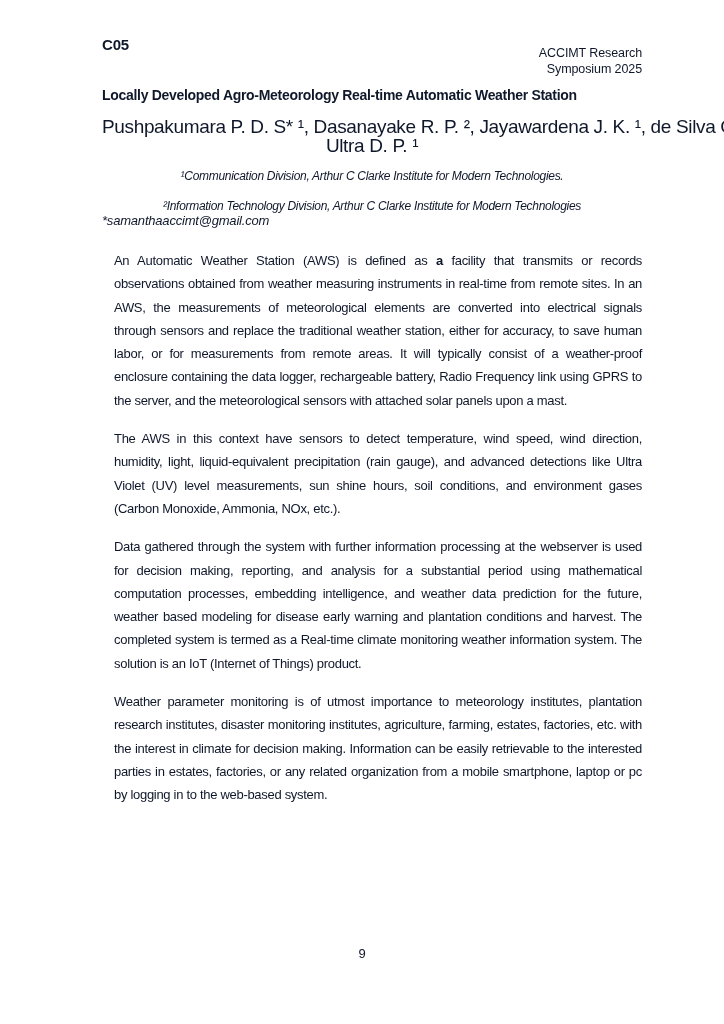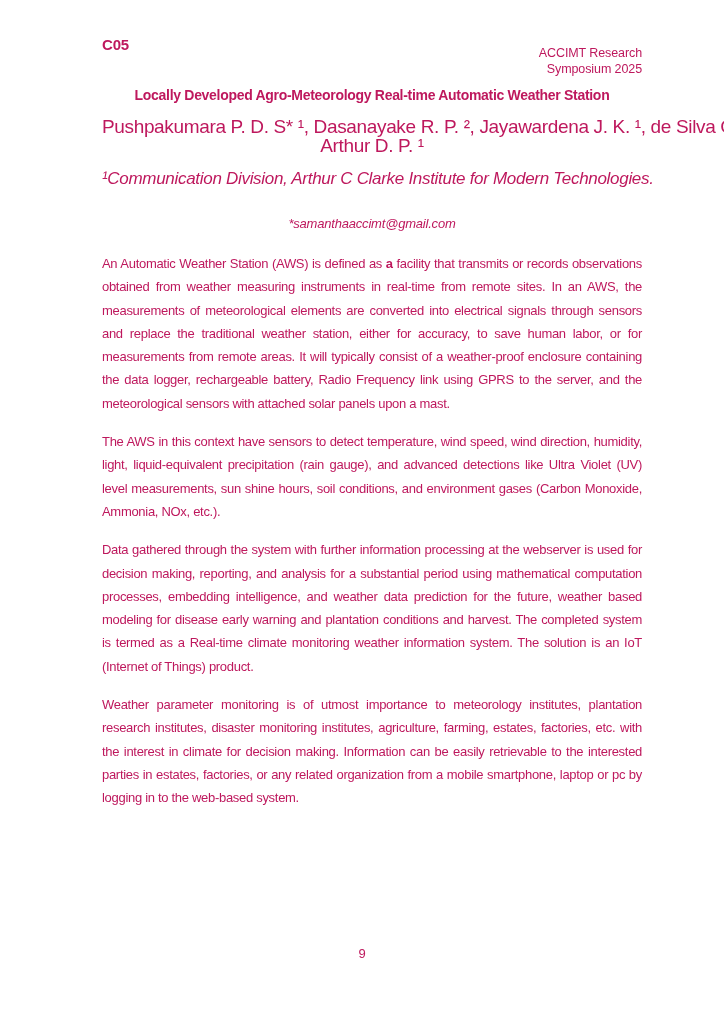--- a/index.html
+++ b/index.html
@@ -2,21 +2,21 @@
 <html><head>
 <meta charset="utf-8">
 <style>
   html, body { margin: 0; padding: 0; background: #ffffff; }
   .page {
     position: relative;
     width: 724px;
     height: 1024px;
     background: #ffffff;
     font-family: "Liberation Sans", sans-serif;
-    color: #be185d;
+    color: #0f172a;
     overflow: hidden;
     box-sizing: border-box;
   }
   .content {
     padding: 36px 82px 0 102px;
   }
   .header-row {
     display: flex;
     justify-content: space-between;
     align-items: flex-start;
@@ -29,58 +29,56 @@
   .conf-block {
     margin-top: 9px;
     text-align: right;
     font-size: 12.5px;
     line-height: 16px;
     letter-spacing: -0.1px;
   }
   .conf-block span { display: block; }
   .paper-title {
     margin-top: 10px;
-    text-align: center;
+    text-align: left;
     font-size: 14px;
     font-weight: bold;
     letter-spacing: -0.3px;
     white-space: nowrap;
   }
   .authors {
     margin-top: 14px;
     text-align: center;
     font-size: 19px;
     letter-spacing: -0.35px;
     line-height: 19px;
   }
   .authors span { display: block; white-space: nowrap; }
   .affiliation {
     text-align: center;
     font-style: italic;
-    font-size: 17px;
+    font-size: 12px;
     letter-spacing: -0.3px;
     white-space: nowrap;
   }
   .affiliation-1 { margin-top: 14px; }
   .affiliation-2 { margin-top: 16px; }
   .contact-email {
-    margin-top: 27px;
-    text-align: center;
     font-style: italic;
     font-size: 13px;
     letter-spacing: -0.2px;
   }
   .body-text {
     margin-top: 21px;
     font-size: 13px;
     letter-spacing: -0.3px;
     line-height: 23.3px;
     text-align: justify;
   }
-  .body-text p { margin: 0 0 15px 0; }
+  .body-text p { margin: 0 0 15px 12px; }
   .bold-word { font-weight: bold; }
   .page-number {
     position: absolute;
     top: 946px;
     left: 0;
     right: 0;
     text-align: center;
     font-size: 13px;
     letter-spacing: -0.2px;
   }
@@ -96,25 +94,26 @@
       <div class="conf-block">
         <span>ACCIMT Research</span>
         <span>Symposium 2025</span>
       </div>
     </div>
 
     <div class="paper-title">Locally Developed Agro-Meteorology Real-time Automatic Weather Station</div>
 
     <div class="authors">
       <span>Pushpakumara P. D. S* ¹, Dasanayake R. P. ², Jayawardena J. K. ¹, de Silva G. D. N. ¹,</span>
-      <span>Arthur D. P. ¹</span>
+      <span>Ultra D. P. ¹</span>
     </div>
 
     <div class="affiliation affiliation-1">¹Communication Division, Arthur C Clarke Institute for Modern Technologies.</div>
 
+    <div class="affiliation affiliation-2">²Information Technology Division, Arthur C Clarke Institute for Modern Technologies</div>
 
     <div class="contact-email">*samanthaaccimt@gmail.com</div>
 
     <div class="body-text">
       <p><span>An Automatic Weather Station (AWS) is defined as </span><span class="bold-word">a</span><span> facility that transmits or records observations obtained from weather measuring instruments in real-time from remote sites. In an AWS, the measurements of meteorological elements are converted into electrical signals through sensors and replace the traditional weather station, either for accuracy, to save human labor, or for measurements from remote areas. It will typically consist of a weather-proof enclosure containing the data logger, rechargeable battery, Radio Frequency link using GPRS to the server, and the meteorological sensors with attached solar panels upon a mast.</span></p>
       <p>The AWS in this context have sensors to detect temperature, wind speed, wind direction, humidity, light, liquid-equivalent precipitation (rain gauge), and advanced detections like Ultra Violet (UV) level measurements, sun shine hours, soil conditions, and environment gases (Carbon Monoxide, Ammonia, NOx, etc.).</p>
       <p>Data gathered through the system with further information processing at the webserver is used for decision making, reporting, and analysis for a substantial period using mathematical computation processes, embedding intelligence, and weather data prediction for the future, weather based modeling for disease early warning and plantation conditions and harvest. The completed system is termed as a Real-time climate monitoring weather information system. The solution is an IoT (Internet of Things) product.</p>
       <p>Weather parameter monitoring is of utmost importance to meteorology institutes, plantation research institutes, disaster monitoring institutes, agriculture, farming, estates, factories, etc. with the interest in climate for decision making. Information can be easily retrievable to the interested parties in estates, factories, or any related organization from a mobile smartphone, laptop or pc by logging in to the web-based system.</p>
     </div>
 

